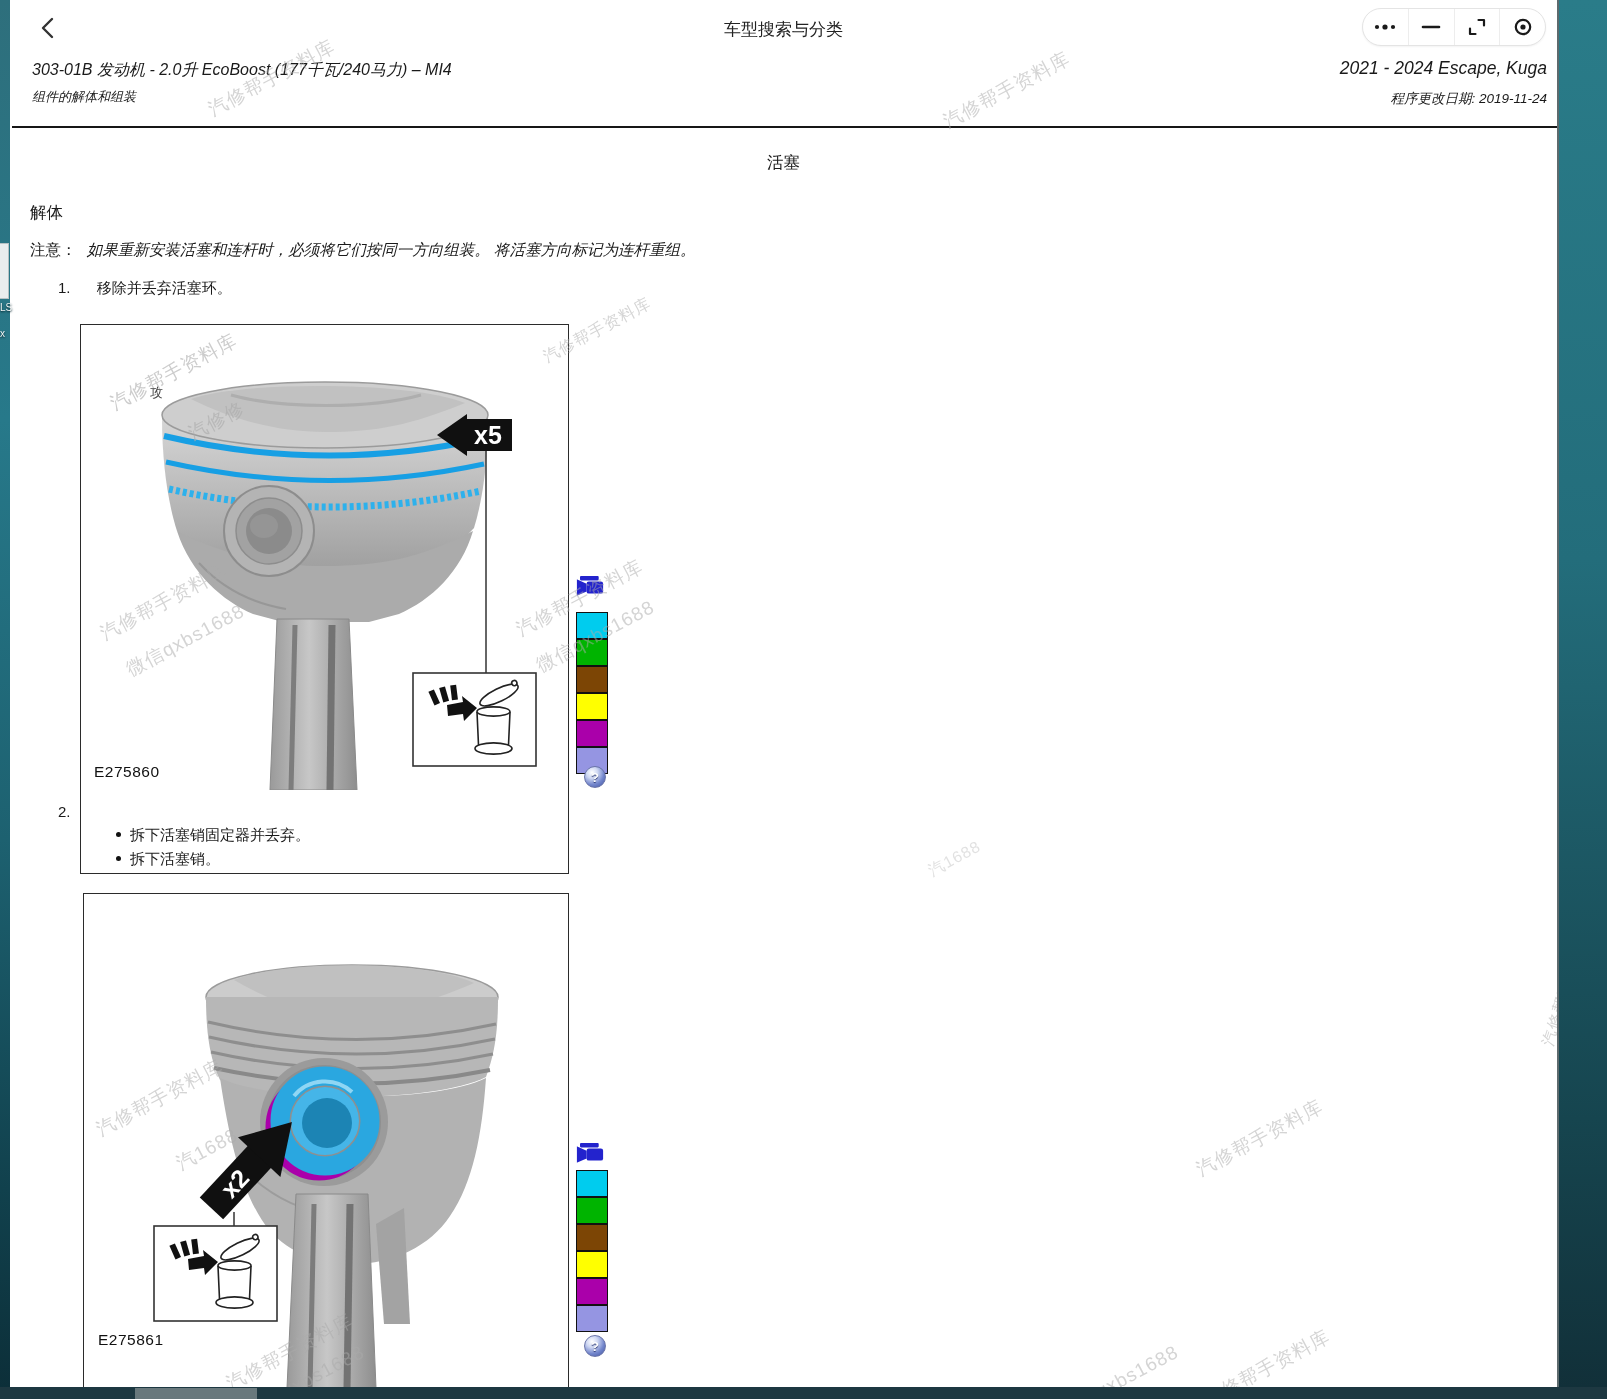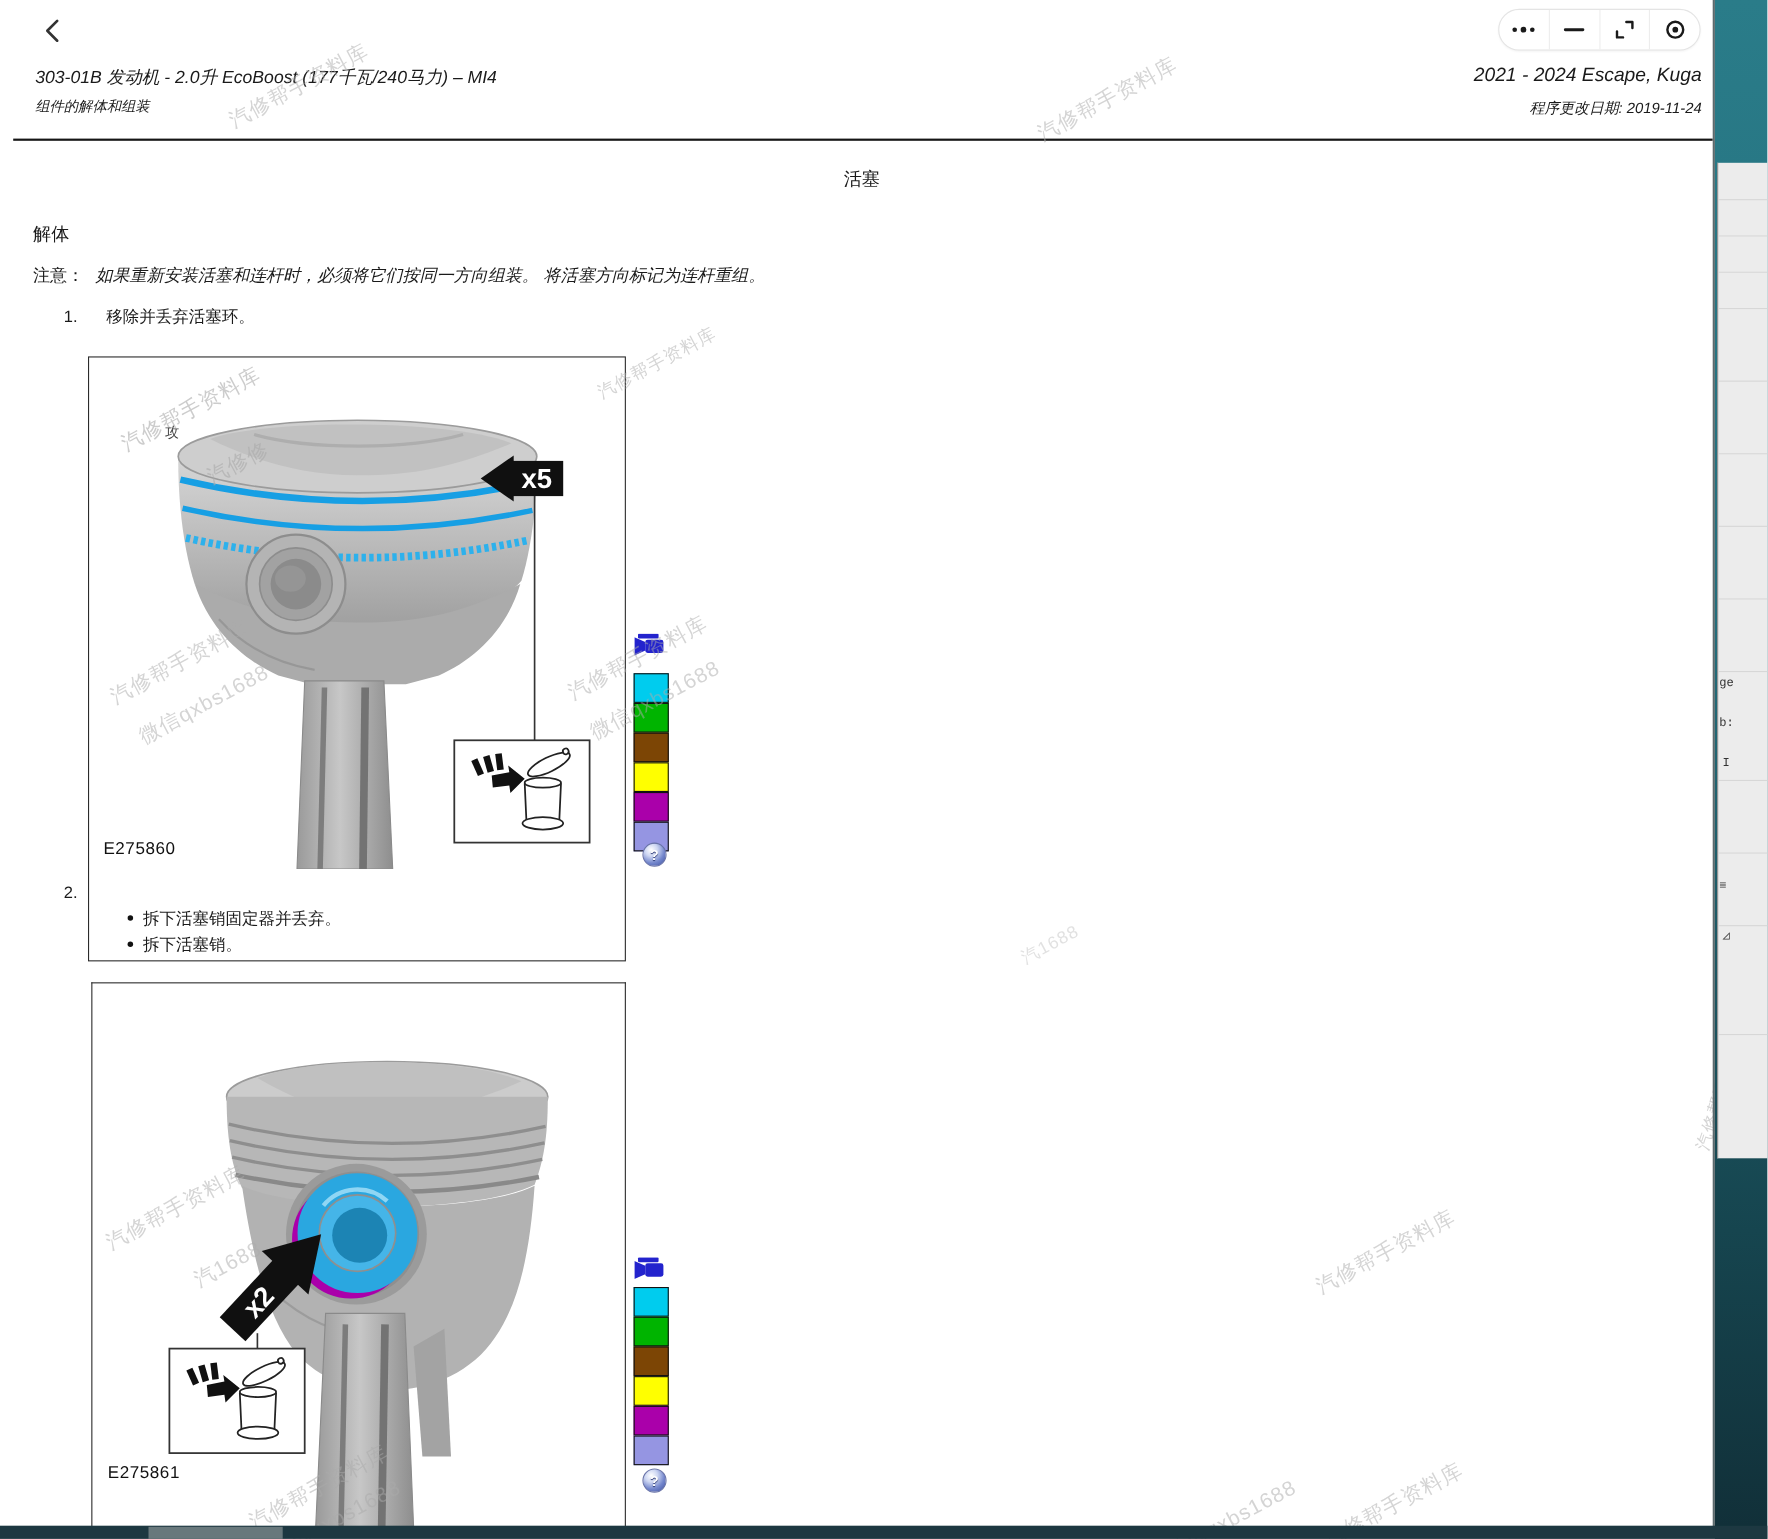--- a/index.html
+++ b/index.html
@@ -92,20 +92,21 @@
       <linearGradient id="rodg" x1="0" y1="0" x2="1" y2="0">
         <stop offset="0" stop-color="#9a9a9a"></stop>
           <stop offset=".45" stop-color="#c7c7c7"></stop>
           <stop offset="1" stop-color="#8e8e8e"></stop>
       </linearGradient>
     </defs>
   </svg>
 
   <div id="app" class="abs">
 
+    <div id="title" class="abs">车型搜索与分类</div>
     <div id="back-btn" class="abs">
       <svg width="26" height="26" viewBox="0 0 26 26">
         <polyline points="16,4 7,13 16,22" fill="none" stroke="#333" stroke-width="2.4" stroke-linecap="round" stroke-linejoin="round"></polyline>
       </svg>
     </div>
     <div id="controls" class="abs">
       <div class="ctl">
         <svg width="24" height="22" viewBox="0 0 24 22">
           <circle cx="4" cy="11" r="2.1" fill="#1a1a1a"></circle>
             <circle cx="12" cy="11" r="2.6" fill="#1a1a1a"></circle>
@@ -286,39 +287,24 @@
   <div class="wm" style="left:178px;top:1152px">汽1688</div>
   <div class="wm" style="left:1198px;top:1158px">汽修帮手资料库</div>
   <div class="wm vert small" style="left:1548px;top:1035px">汽修帮手资料库</div>
   <div class="wm" style="left:228px;top:1372px">汽修帮手资料库</div>
   <div class="wm" style="left:248px;top:1399px">微信qxbs1688</div>
   <div class="wm" style="left:1062px;top:1399px">微信qxbs1688</div>
   <div class="wm" style="left:1205px;top:1388px">汽修帮手资料库</div>
   <div class="abs" style="left:150px;top:384px;font-size:13px;color:#444">攻</div>
 
   <div id="right-zone" class="abs"></div>
-  <div id="right-window" class="abs">
-    <div class="hline" style="top:33px"></div>
-      <div class="hline" style="top:66px"></div>
-    <div class="hline" style="top:99px"></div>
-      <div class="hline" style="top:132px"></div>
-    <div class="hline" style="top:198px"></div>
-      <div class="hline" style="top:264px"></div>
-    <div class="hline" style="top:330px"></div>
-      <div class="hline" style="top:396px"></div>
-    <div class="hline" style="top:462px"></div>
-      <div class="hline" style="top:561px"></div>
-    <div class="hline" style="top:627px"></div>
-      <div class="hline" style="top:693px"></div>
-    <div class="hline" style="top:792px"></div>
-    <div class="frag" style="left:1px;top:468px">ge</div>
-    <div class="frag" style="left:1px;top:504px">b:</div>
-    <div class="frag" style="left:4px;top:540px">I</div>
-    <div class="frag" style="left:1px;top:652px">≡</div>
-    <div class="frag" style="left:4px;top:696px">◿</div>
+  <div id="win-edge" class="abs"></div>
+
+  <div id="left-strip" class="abs">
+    <div id="desk-icon" class="abs"></div>
+    <div class="desk-label" style="left:0;top:302px">LS</div>
+    <div class="desk-label" style="left:0;top:328px">x</div>
   </div>
-  <div id="win-edge" class="abs"></div>
-
 
   <div id="bottom-bar" class="abs"></div>
   <div id="bottom-seg" class="abs"></div>
 
 </div>
 
 </body></html>

